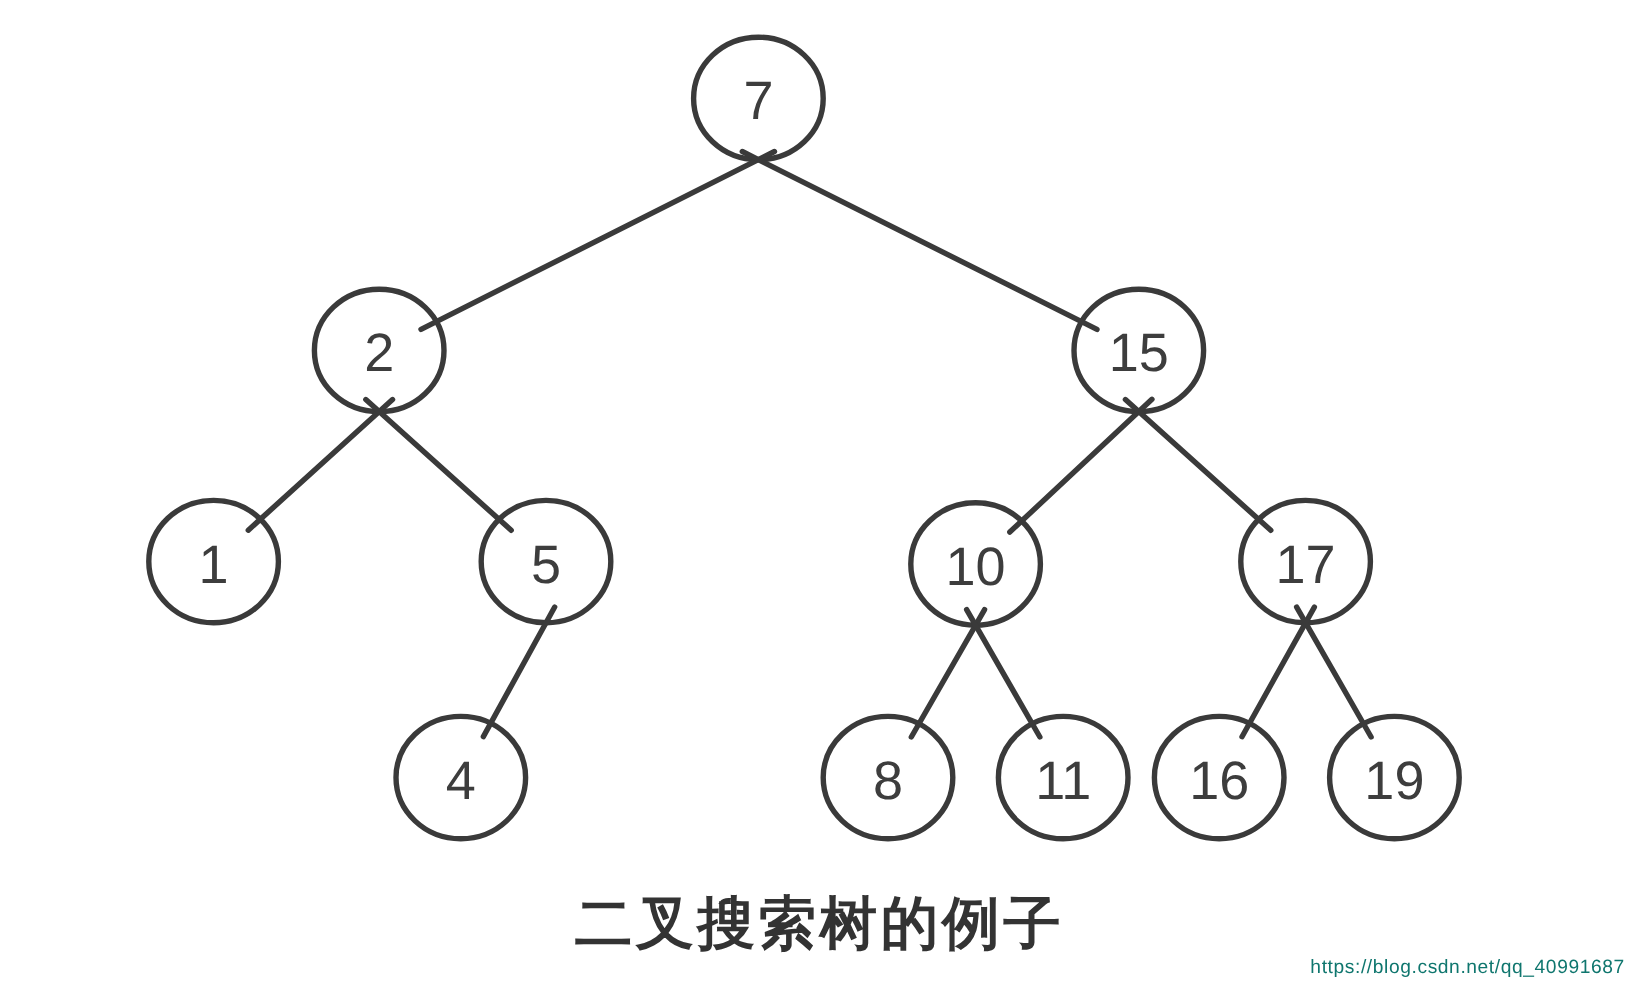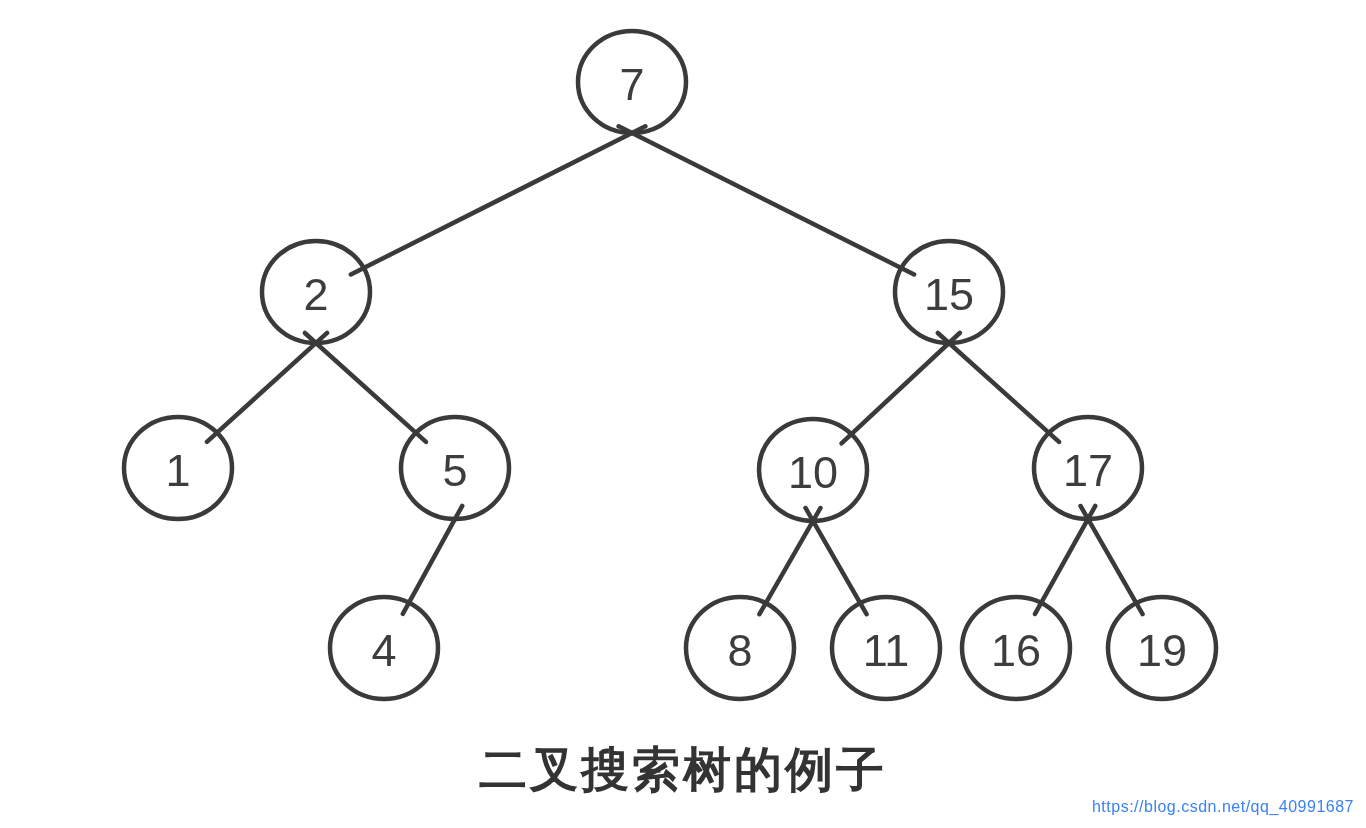--- a/index.html
+++ b/index.html
@@ -82,14 +82,14 @@
       <text x="455" y="468" text-anchor="middle" dominant-baseline="central" dy="2" fill="#3d3d3d" class="node-label">5</text>
       <text x="384" y="648" text-anchor="middle" dominant-baseline="central" dy="2" fill="#3d3d3d" class="node-label">4</text>
       <text x="813" y="470" text-anchor="middle" dominant-baseline="central" dy="2" fill="#3d3d3d" class="node-label">10</text>
       <text x="1088" y="468" text-anchor="middle" dominant-baseline="central" dy="2" fill="#3d3d3d" class="node-label">17</text>
       <text x="740" y="648" text-anchor="middle" dominant-baseline="central" dy="2" fill="#3d3d3d" class="node-label">8</text>
       <text x="886" y="648" text-anchor="middle" dominant-baseline="central" dy="2" fill="#3d3d3d" class="node-label">11</text>
       <text x="1016" y="648" text-anchor="middle" dominant-baseline="central" dy="2" fill="#3d3d3d" class="node-label">16</text>
       <text x="1162" y="648" text-anchor="middle" dominant-baseline="central" dy="2" fill="#3d3d3d" class="node-label">19</text>
     </svg>
   <div class="caption" style="color: rgb(51, 51, 51);">二叉搜索树的例子</div>
-  <div class="watermark" style="color: #3b82f6;">https://blog.csdn.net/qq_40991687</div>
+  <div class="watermark" style="color: #0f766e;">https://blog.csdn.net/qq_40991687</div>
 </div>
 
 </body></html>

